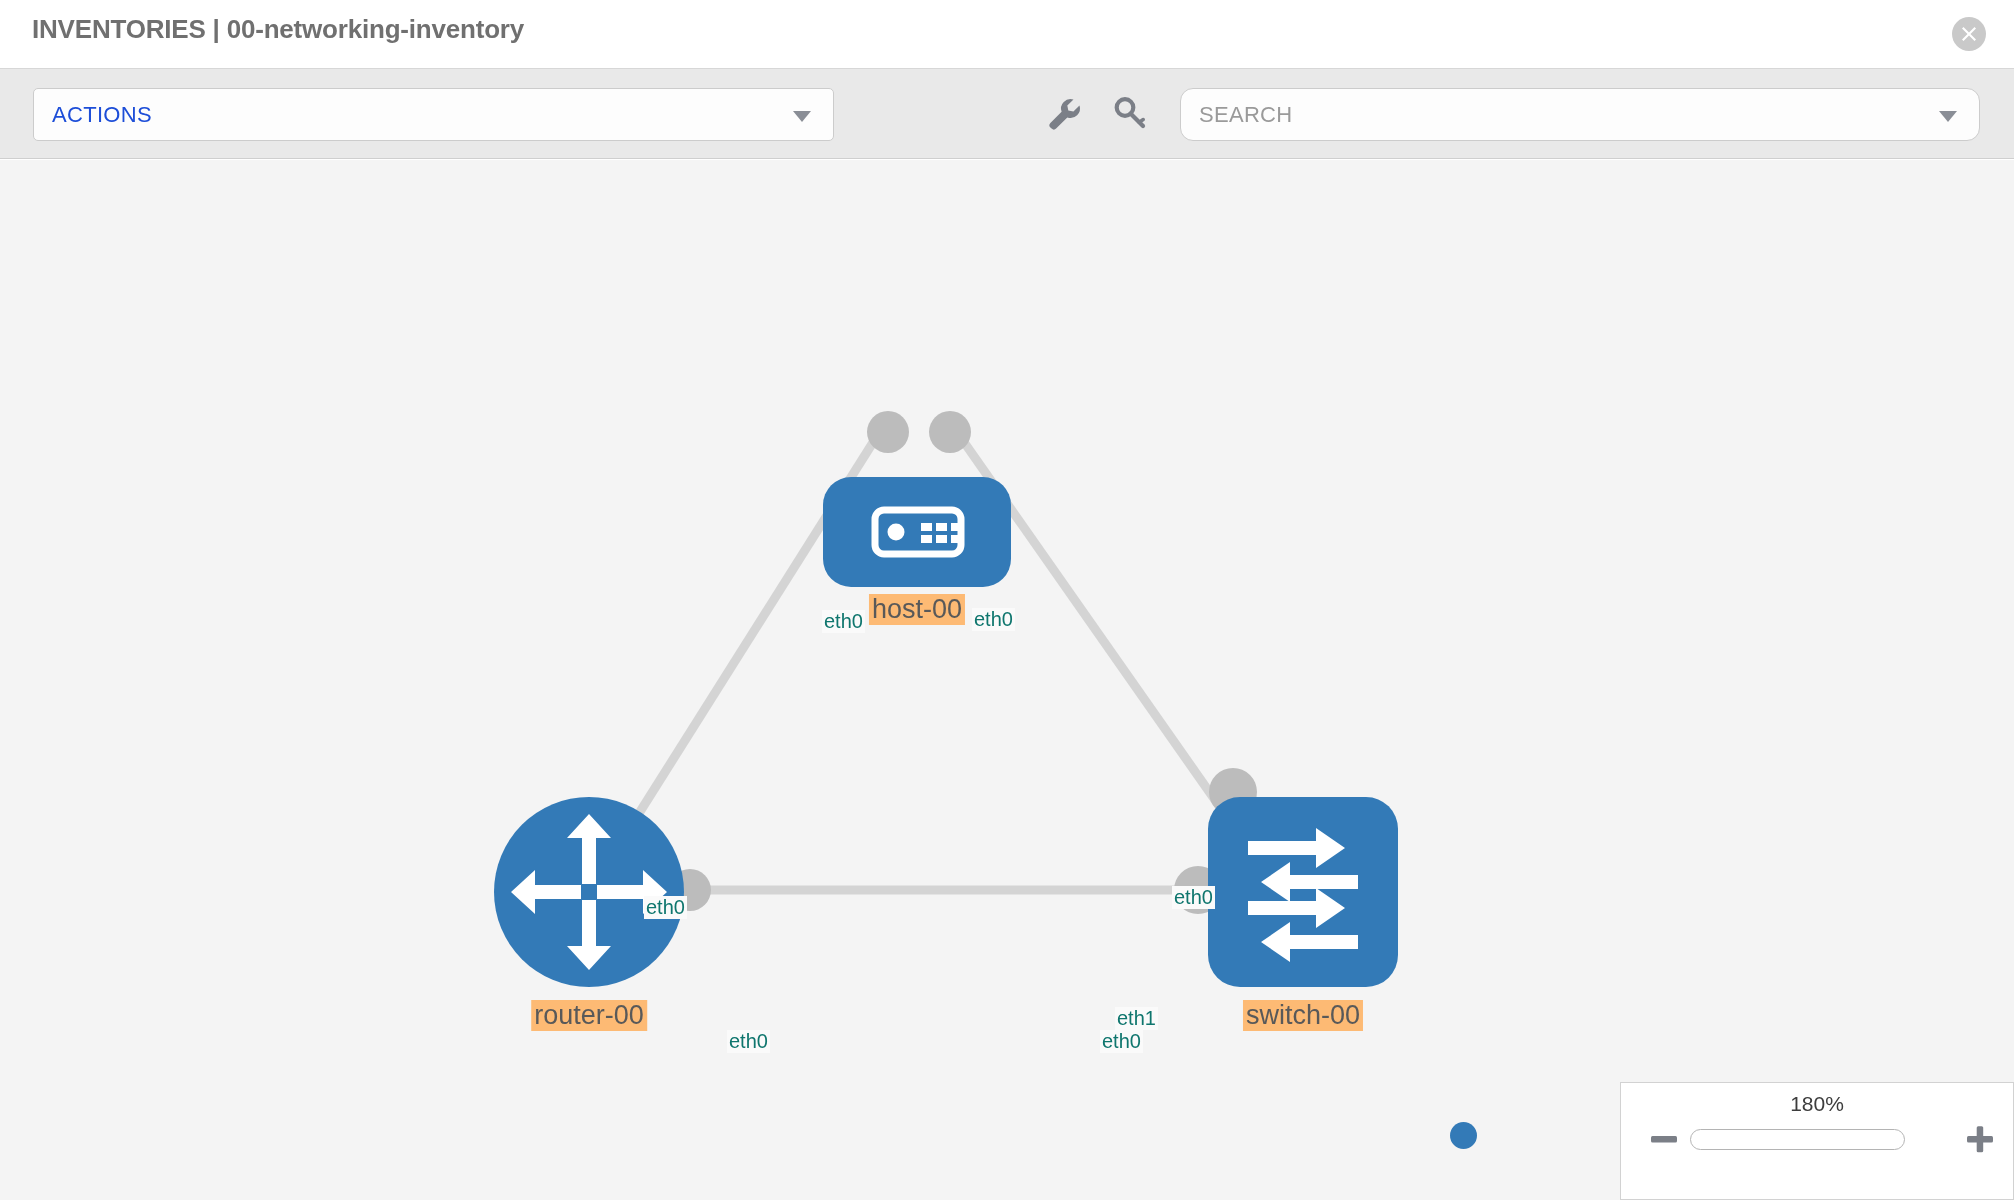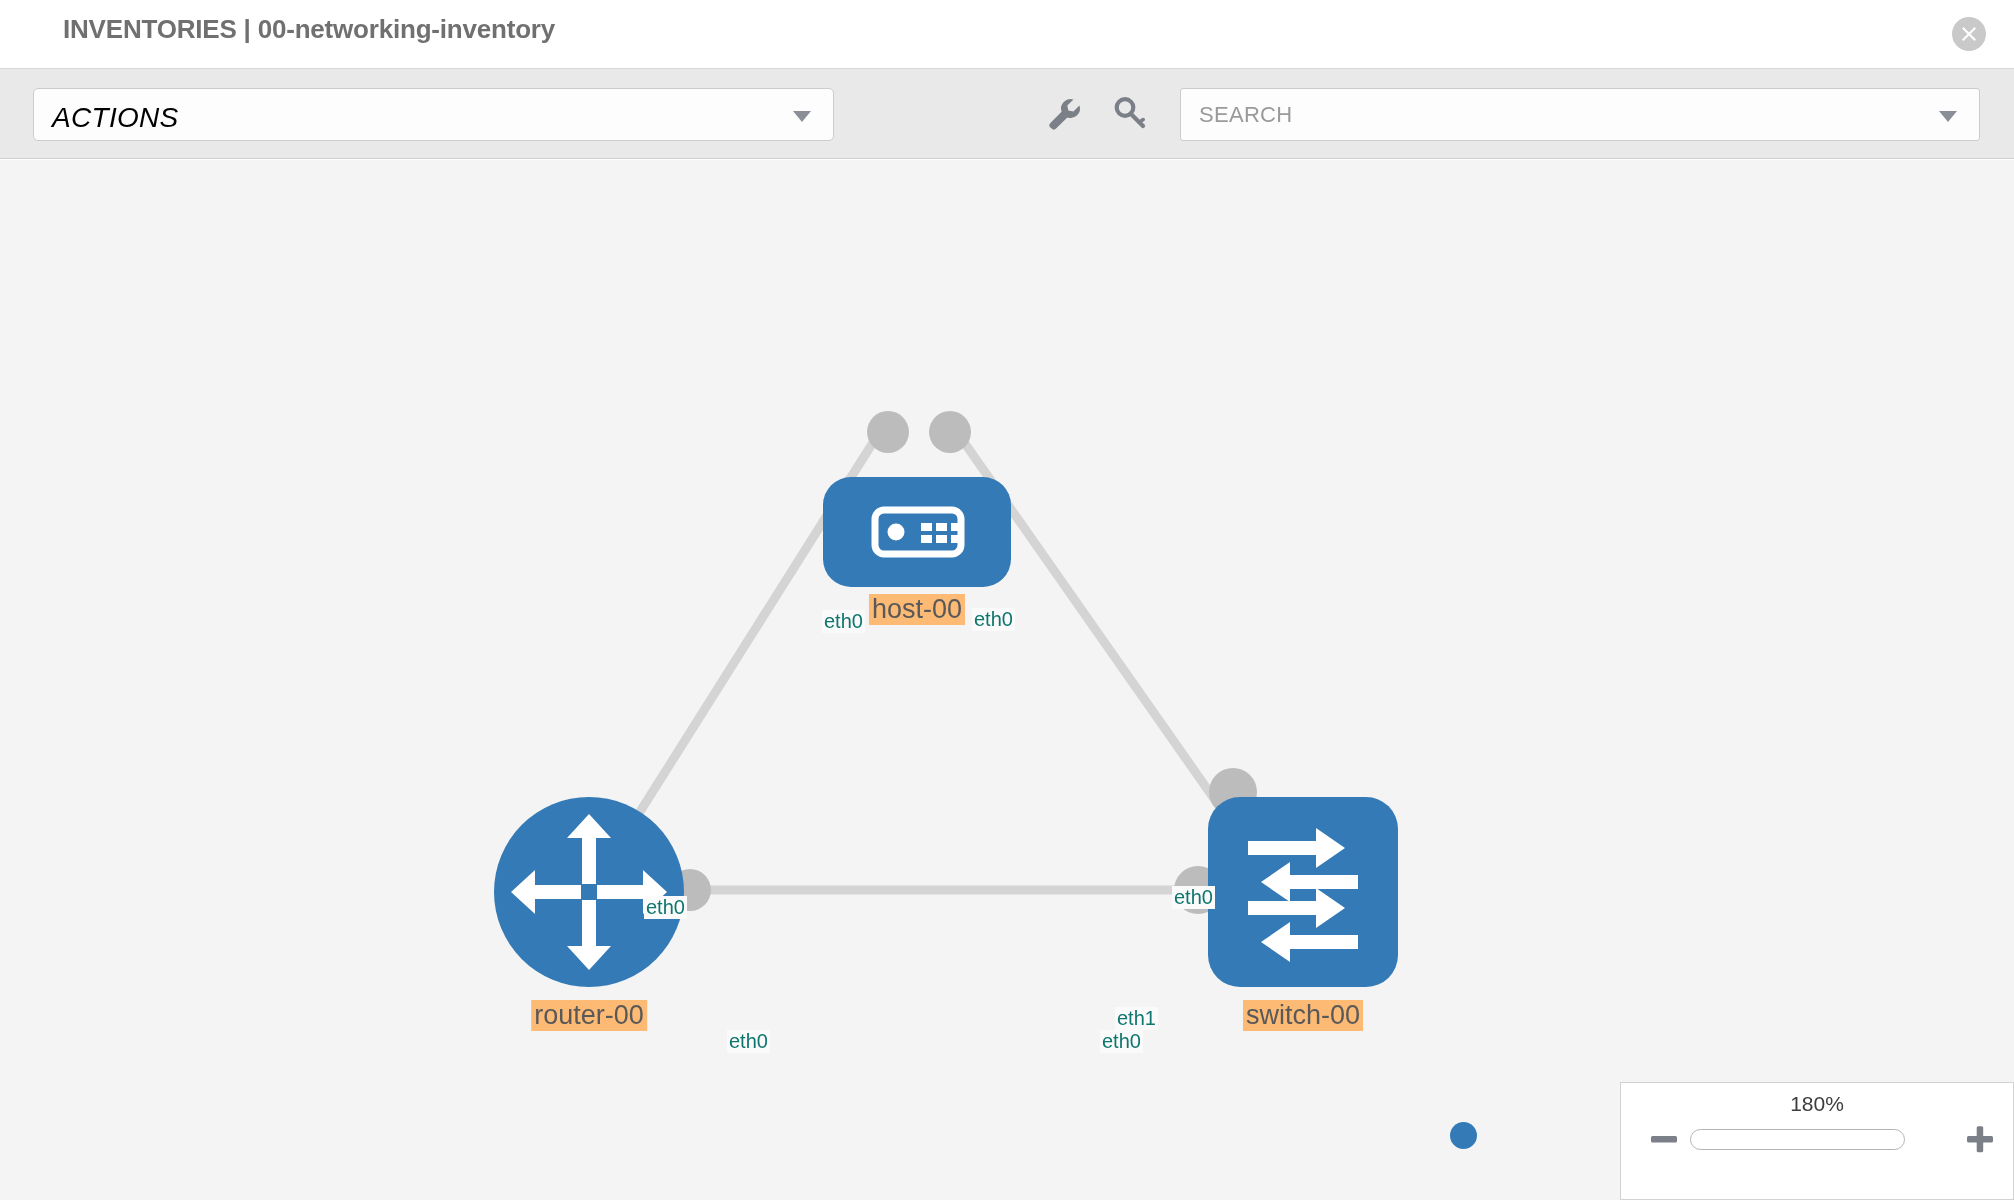--- a/index.html
+++ b/index.html
@@ -28,21 +28,20 @@
     border-bottom: 1px solid #d7d7d7;
   }
   .header-title {
     position: absolute;
     left: 32px; top: 14px;
     font-size: 26px;
     font-weight: bold;
     color: #707070;
     letter-spacing: -0.2px;
     white-space: nowrap;
-    margin-left: 31px;
   }
   .close-btn {
     position: absolute;
     right: 28px; top: 17px;
     width: 34px; height: 34px;
     border-radius: 50%;
     background: #c9c9c9;
     cursor: pointer;
   }
   .close-btn svg { display: block; }
@@ -60,24 +59,23 @@
     left: 33px; top: 19px;
     width: 801px; height: 53px;
     background: #fdfdfd;
     border: 1px solid #cccccc;
     border-radius: 5px;
     cursor: pointer;
   }
   .actions-label {
     position: absolute;
     left: 18px; top: 13px;
-    font-size: 28px;
-    color: #000000;
+    font-size: 22px;
+    color: #1d4ed8;
     letter-spacing: 0.3px;
-    font-style: italic;
   }
   .caret {
     position: absolute;
     right: 22px; top: 22px;
     width: 0; height: 0;
     border-left: 9px solid transparent;
     border-right: 9px solid transparent;
     border-top: 11px solid #8a8e96;
   }
   .tool-icon {
@@ -88,21 +86,21 @@
   }
   .tool-icon.wrench { left: 1043px; }
   .tool-icon.key    { left: 1110px; }
 
   .search-box {
     position: absolute;
     left: 1180px; top: 19px;
     width: 800px; height: 53px;
     background: #fdfdfd;
     border: 1px solid #cccccc;
-    border-radius: 3px;
+    border-radius: 13px;
     cursor: text;
   }
   .search-label {
     position: absolute;
     left: 18px; top: 13px;
     font-size: 22px;
     color: #9a9a9a;
     letter-spacing: 0.3px;
   }
 

